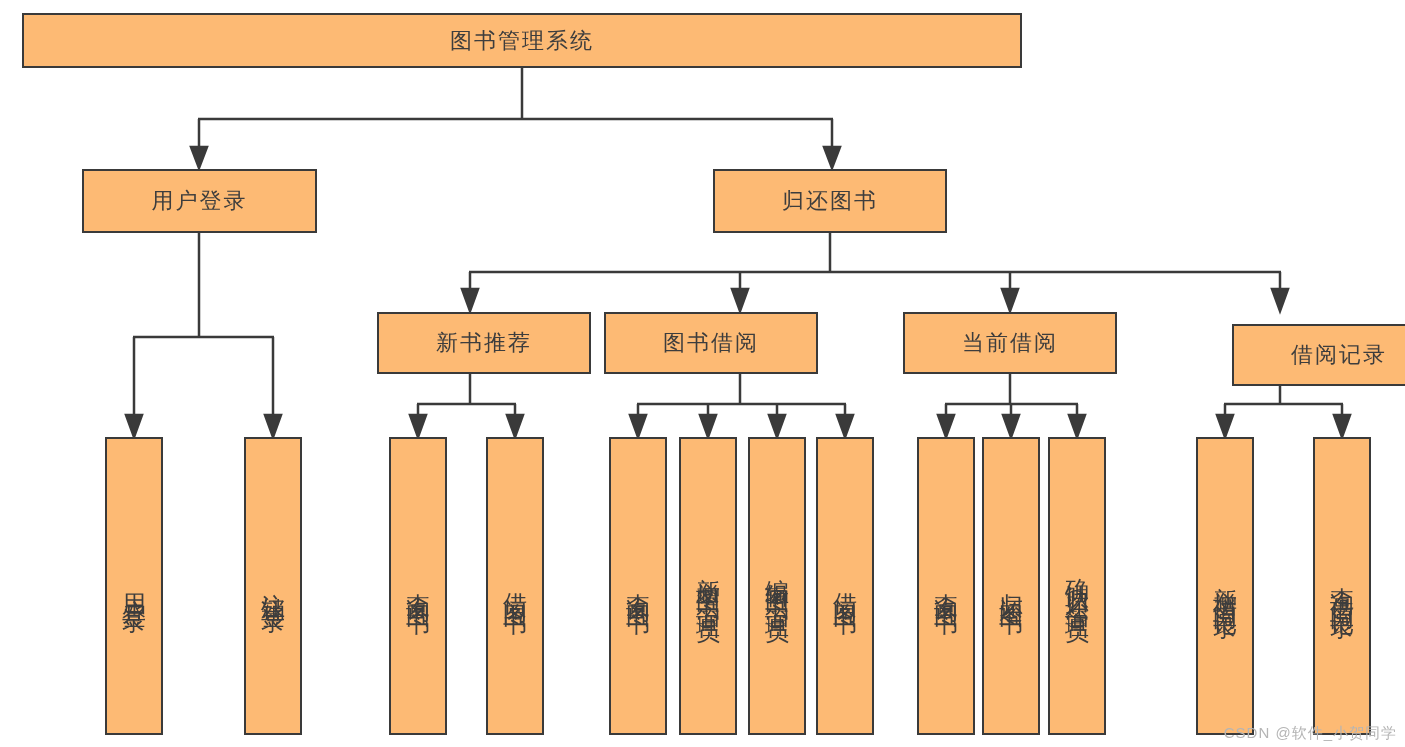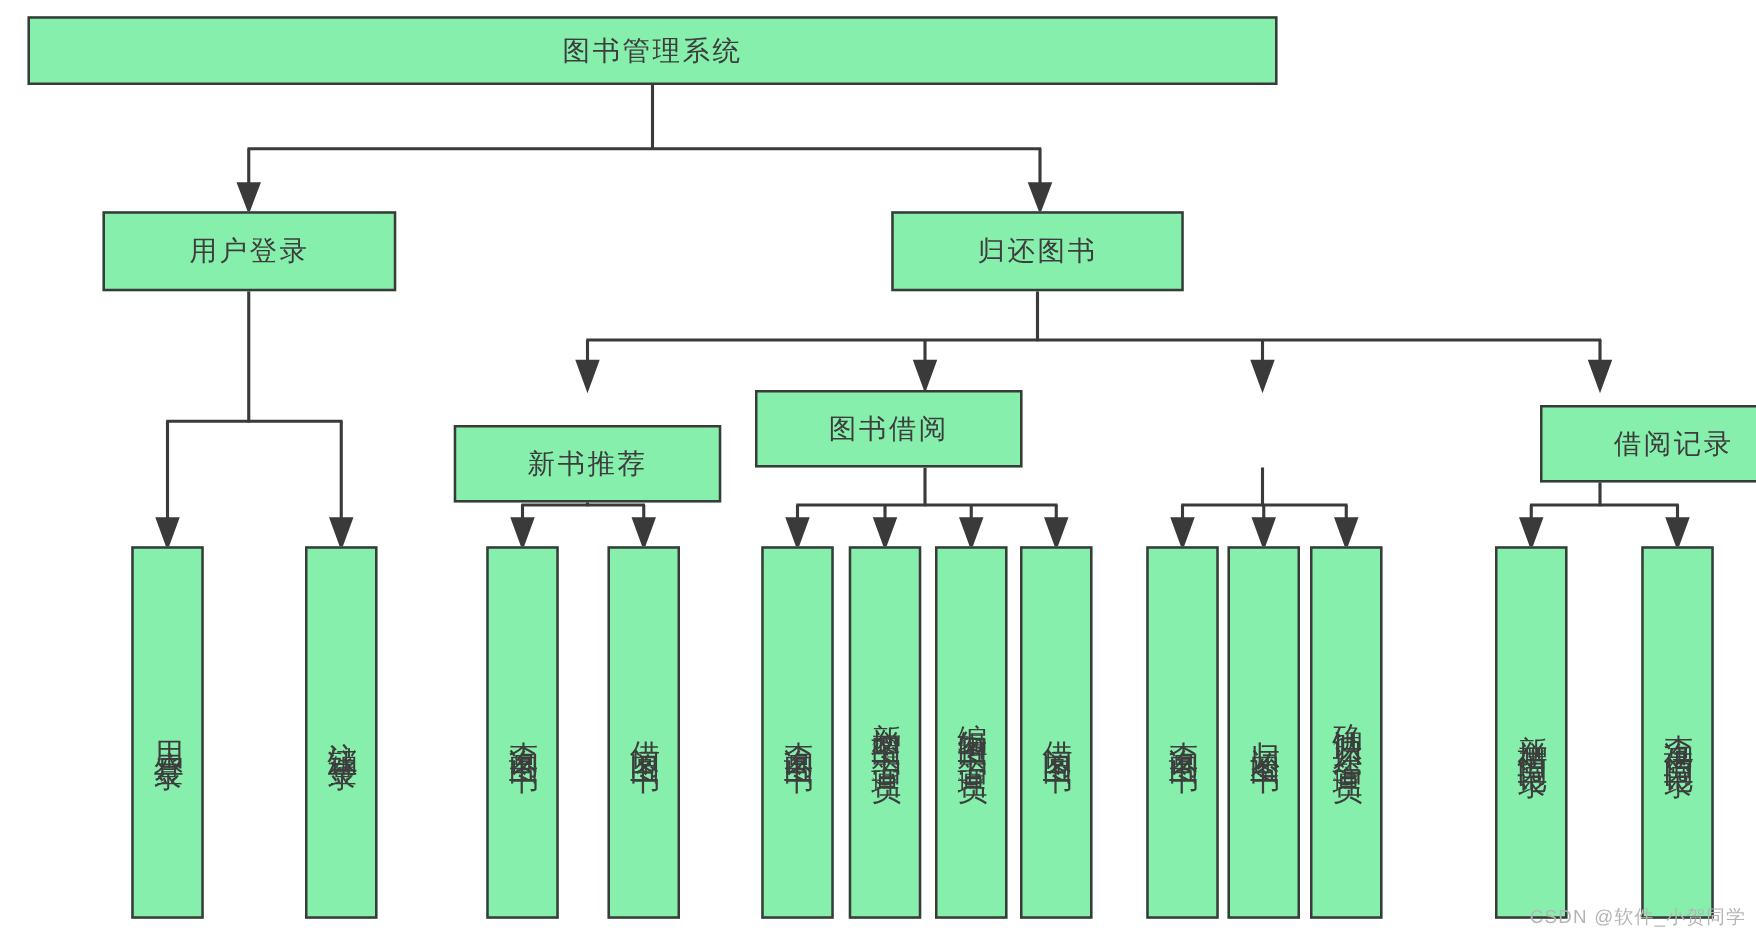--- a/index.html
+++ b/index.html
@@ -14,37 +14,37 @@
   #connectors {
     position: absolute;
     left: 0; top: 0;
     width: 1405px; height: 747px;
     z-index: 1;
   }
   .node {
     position: absolute;
     box-sizing: border-box;
     border: 2.5px solid #3a3a3a;
-    background: #86efac;
+    background: #fdba74;
     display: flex;
     align-items: center;
     justify-content: center;
     color: #3d3d3d;
     z-index: 2;
   }
   .node.h-label {
     font-size: 22px;
     letter-spacing: 2px;
     white-space: nowrap;
   }
   .node.root  { left: 22px;  top: 13px;  width: 1000px; height: 55px; }
   .node.l1a   { left: 82px;  top: 169px; width: 235px;  height: 64px; }
   .node.l1b   { left: 713px; top: 169px; width: 234px;  height: 64px; }
   .node.l2    { top: 312px;  width: 214px; height: 62px; }
-  .node.l2a   { left: 363px; margin-top: 28px; }
+  .node.l2a   { left: 377px; }
   .node.l2b   { left: 604px; }
   .node.l2c   { left: 903px; }
   .node.l2d   { left: 1232px; margin-top: 12px; }
   .node.leaf  { top: 437px; width: 58px; height: 298px; }
   .leaf .vtext {
     writing-mode: vertical-rl;
     text-orientation: mixed;
     font-size: 24px;
     letter-spacing: 6px;
     line-height: 1;
@@ -152,20 +152,23 @@
   <div class="node l1b h-label">
     <span>归还图书</span>
   </div>
 
   <div class="node l2 l2a h-label">
     <span>新书推荐</span>
   </div>
   <div class="node l2 l2b h-label">
     <span>图书借阅</span>
   </div>
+  <div class="node l2 l2c h-label">
+    <span>当前借阅</span>
+  </div>
   <div class="node l2 l2d h-label">
     <span>借阅记录</span>
   </div>
 
   <div class="node leaf x105">
     <span class="vtext">用户登录</span>
   </div>
   <div class="node leaf x244">
     <span class="vtext">注销登录</span>
   </div>

